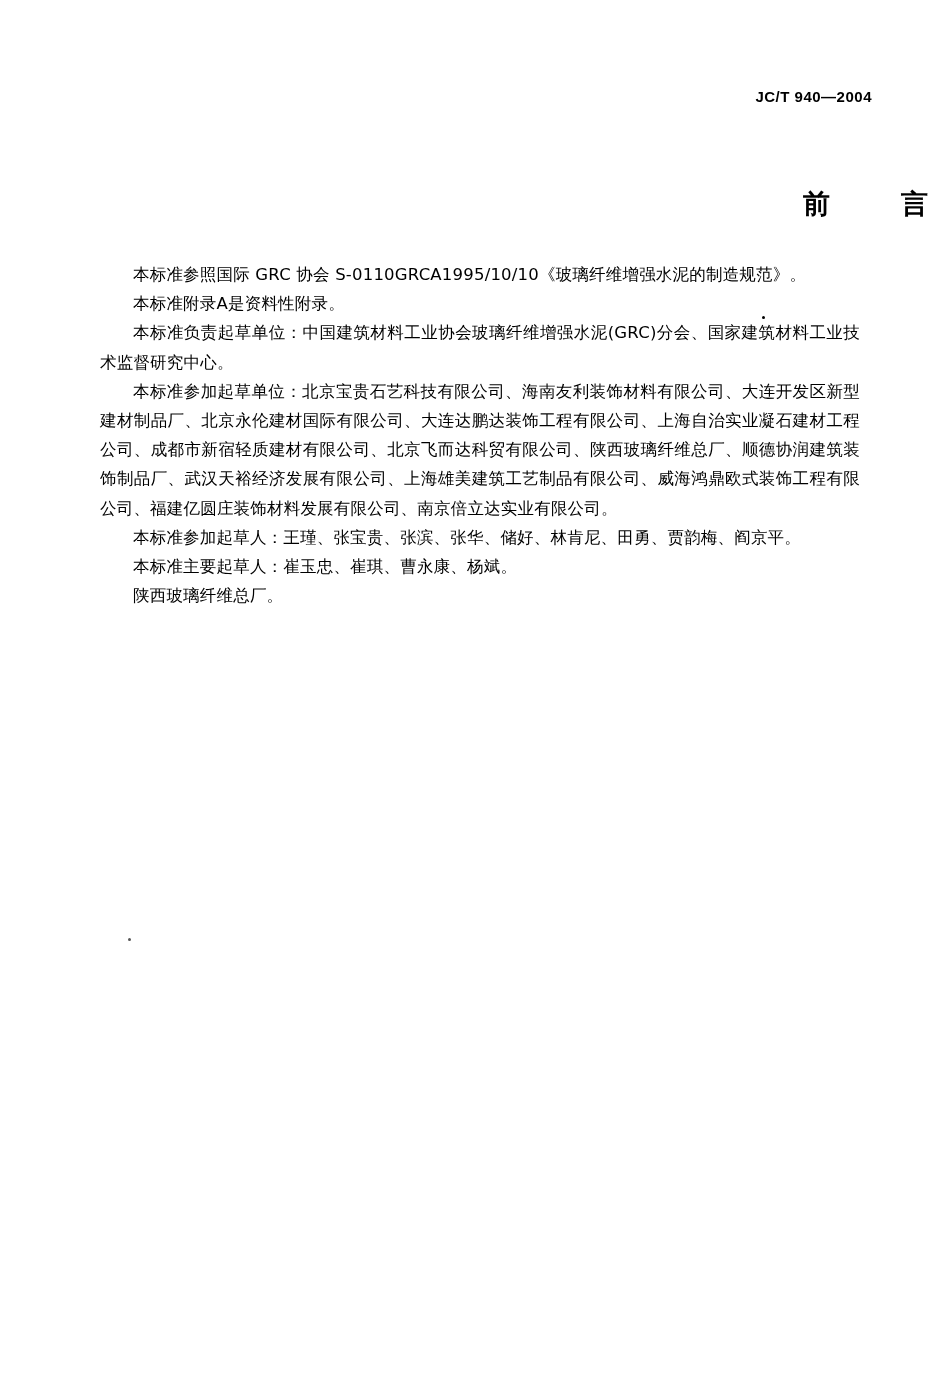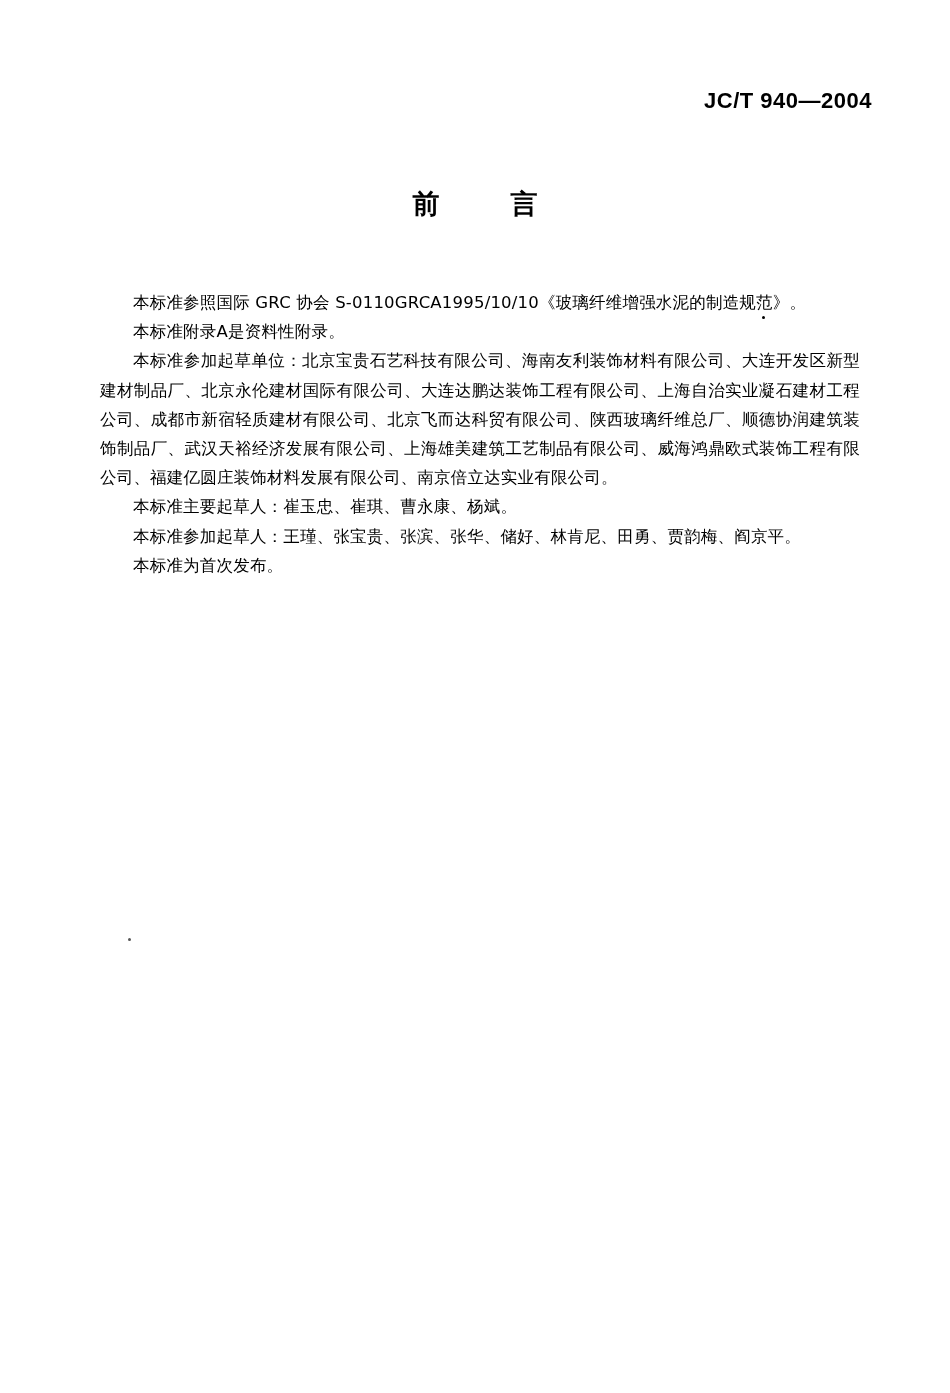--- a/index.html
+++ b/index.html
@@ -20,40 +20,40 @@
     top: 0; left: 0;
     width: 950px;
     height: 1393px;
     background: #fff;
   }
   .std-code {
     position: absolute;
     top: 88px;
     right: 78px;
     font-family: "Liberation Sans", sans-serif;
-    font-size: 22px;
+    font-size: 15px;
     font-weight: bold;
     letter-spacing: 0.5px;
     white-space: nowrap;
   }
   .doc-title {
     position: absolute;
     top: 186px;
     left: 0;
     width: 950px;
-    text-align: center;
+    text-align: right;
     font-family: Liberation Mono, monospace;
     font-size: 27px;
     font-weight: bold;
     letter-spacing: 22px;
     text-indent: 22px;
   }
   .body-block {
     position: absolute;
-    top: 288px;
+    top: 260px;
     left: 100px;
     width: 760px;
   }
   .para {
     font-family: "DejaVu Sans", "Liberation Sans", sans-serif;
     font-size: 16.5px;
     line-height: 29.2px;
     text-align: justify;
     text-justify: inter-ideograph;
     margin: 0 0 0 0;
@@ -87,19 +87,20 @@
   <div class="std-code">JC/T 940—2004</div>
 
   <div class="doc-title">前　言</div>
 
   <div class="dot-mark"></div>
   <div class="dot-mark2"></div>
 
   <div class="body-block">
     <p class="para">本标准参照国际 GRC 协会 S-0110GRCA1995/10/10《玻璃纤维增强水泥的制造规范》。</p>
     <p class="para">本标准附录A是资料性附录。</p>
+    <p class="para">本标准负责起草单位：中国建筑材料工业协会玻璃纤维增强水泥(GRC)分会、国家建筑材料工业技术监督研究中心。</p>
     <p class="para">本标准参加起草单位：北京宝贵石艺科技有限公司、海南友利装饰材料有限公司、大连开发区新型建材制品厂、北京永伦建材国际有限公司、大连达鹏达装饰工程有限公司、上海自治实业凝石建材工程公司、成都市新宿轻质建材有限公司、北京飞而达科贸有限公司、陕西玻璃纤维总厂、顺德协润建筑装饰制品厂、武汉天裕经济发展有限公司、上海雄美建筑工艺制品有限公司、威海鸿鼎欧式装饰工程有限公司、福建亿圆庄装饰材料发展有限公司、南京倍立达实业有限公司。</p>
+    <p class="para">本标准参加起草人：王瑾、张宝贵、张滨、张华、储好、林肯尼、田勇、贾韵梅、阎京平。</p>
     <p class="para">本标准主要起草人：崔玉忠、崔琪、曹永康、杨斌。</p>
-    <p class="para">本标准参加起草人：王瑾、张宝贵、张滨、张华、储好、林肯尼、田勇、贾韵梅、阎京平。</p>
-    <p class="para">本标准为首次发布。</p>
+    <p class="para">陕西玻璃纤维总厂。</p>
   </div>
 
 </div>
 
 </body></html>

